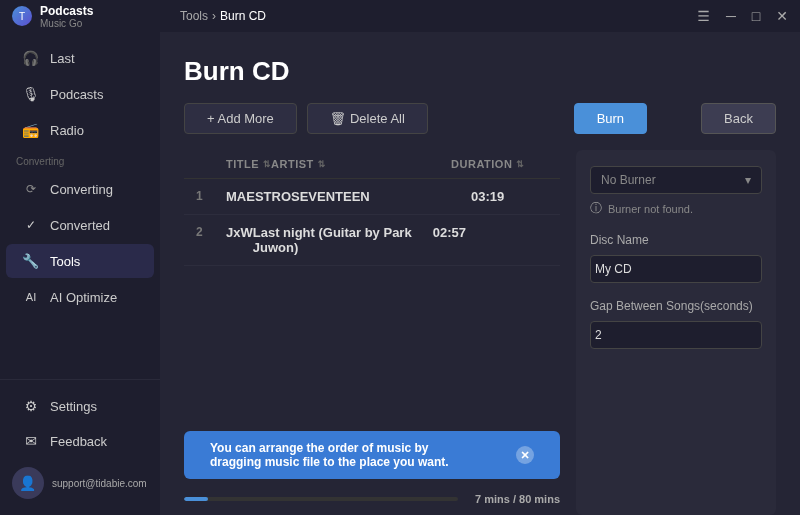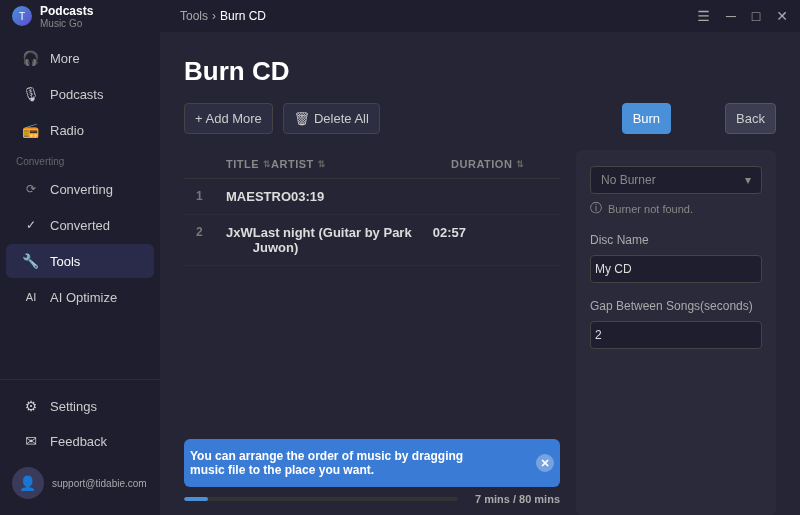--- a/index.html
+++ b/index.html
@@ -167,21 +167,21 @@
     .toolbar {
       display: flex;
       align-items: center;
       gap: 10px;
       margin-bottom: 16px;
     }
     .btn {
       display: flex;
       align-items: center;
       gap: 6px;
-      padding: 7px 10px;
+      padding: 7px 22px;
       border-radius: 4px;
       font-size: 13px;
       cursor: pointer;
       border: 1px solid #444;
       background: #2e2e42;
       color: #ccc;
     }
     .btn-primary {
       background: #4a90d9;
       border-color: #4a90d9;
@@ -295,26 +295,27 @@
 
     
     .bottom-bar {
       margin: 8px -24px 0;
       padding: 0 24px;
       position: relative;
     }
     .info-banner {
       background: #3a7bd5;
       border-radius: 6px;
-      padding: 10px 6px;
+      padding: 10px 26px;
       font-size: 12px;
       color: #fff;
       display: flex;
       align-items: center;
       justify-content: space-between;
+      margin-bottom: 8px;
       gap: 41px;
     }
     .info-banner-close {
       width: 18px;
       height: 18px;
       border-radius: 50%;
       background: rgba(255,255,255,0.3);
       display: flex;
       align-items: center;
       justify-content: center;
@@ -371,21 +372,21 @@
     <button class="title-bar-btn">✕</button>
   </div>
 </div>
 
 <div class="app-body">
 
   <div class="sidebar">
 
     <div class="sidebar-item">
       <span class="sidebar-icon">🎧</span>
-      <span>More</span>
+      <span>Last</span>
     </div>
     <div class="sidebar-item">
       <span class="sidebar-icon">🎙</span>
       <span>Podcasts</span>
     </div>
     <div class="sidebar-item">
       <span class="sidebar-icon">📻</span>
       <span>Radio</span>
     </div>
 
@@ -443,20 +444,21 @@
         <div class="table-header">
           <span></span>
           <span>TITLE <span class="sort-icon">⇅</span></span>
           <span>ARTIST <span class="sort-icon">⇅</span></span>
           <span>DURATION <span class="sort-icon">⇅</span></span>
         </div>
         <div class="table-body">
           <div class="table-row">
             <span class="row-num">1</span>
             <span>MAESTRO</span>
+            <span>SEVENTEEN</span>
             <span>03:19</span>
           </div>
           <div class="table-row">
             <span class="row-num">2</span>
             <span>JxW</span>
             <span>Last night (Guitar by Park Juwon)</span>
             <span>02:57</span>
           </div>
         </div>
 

